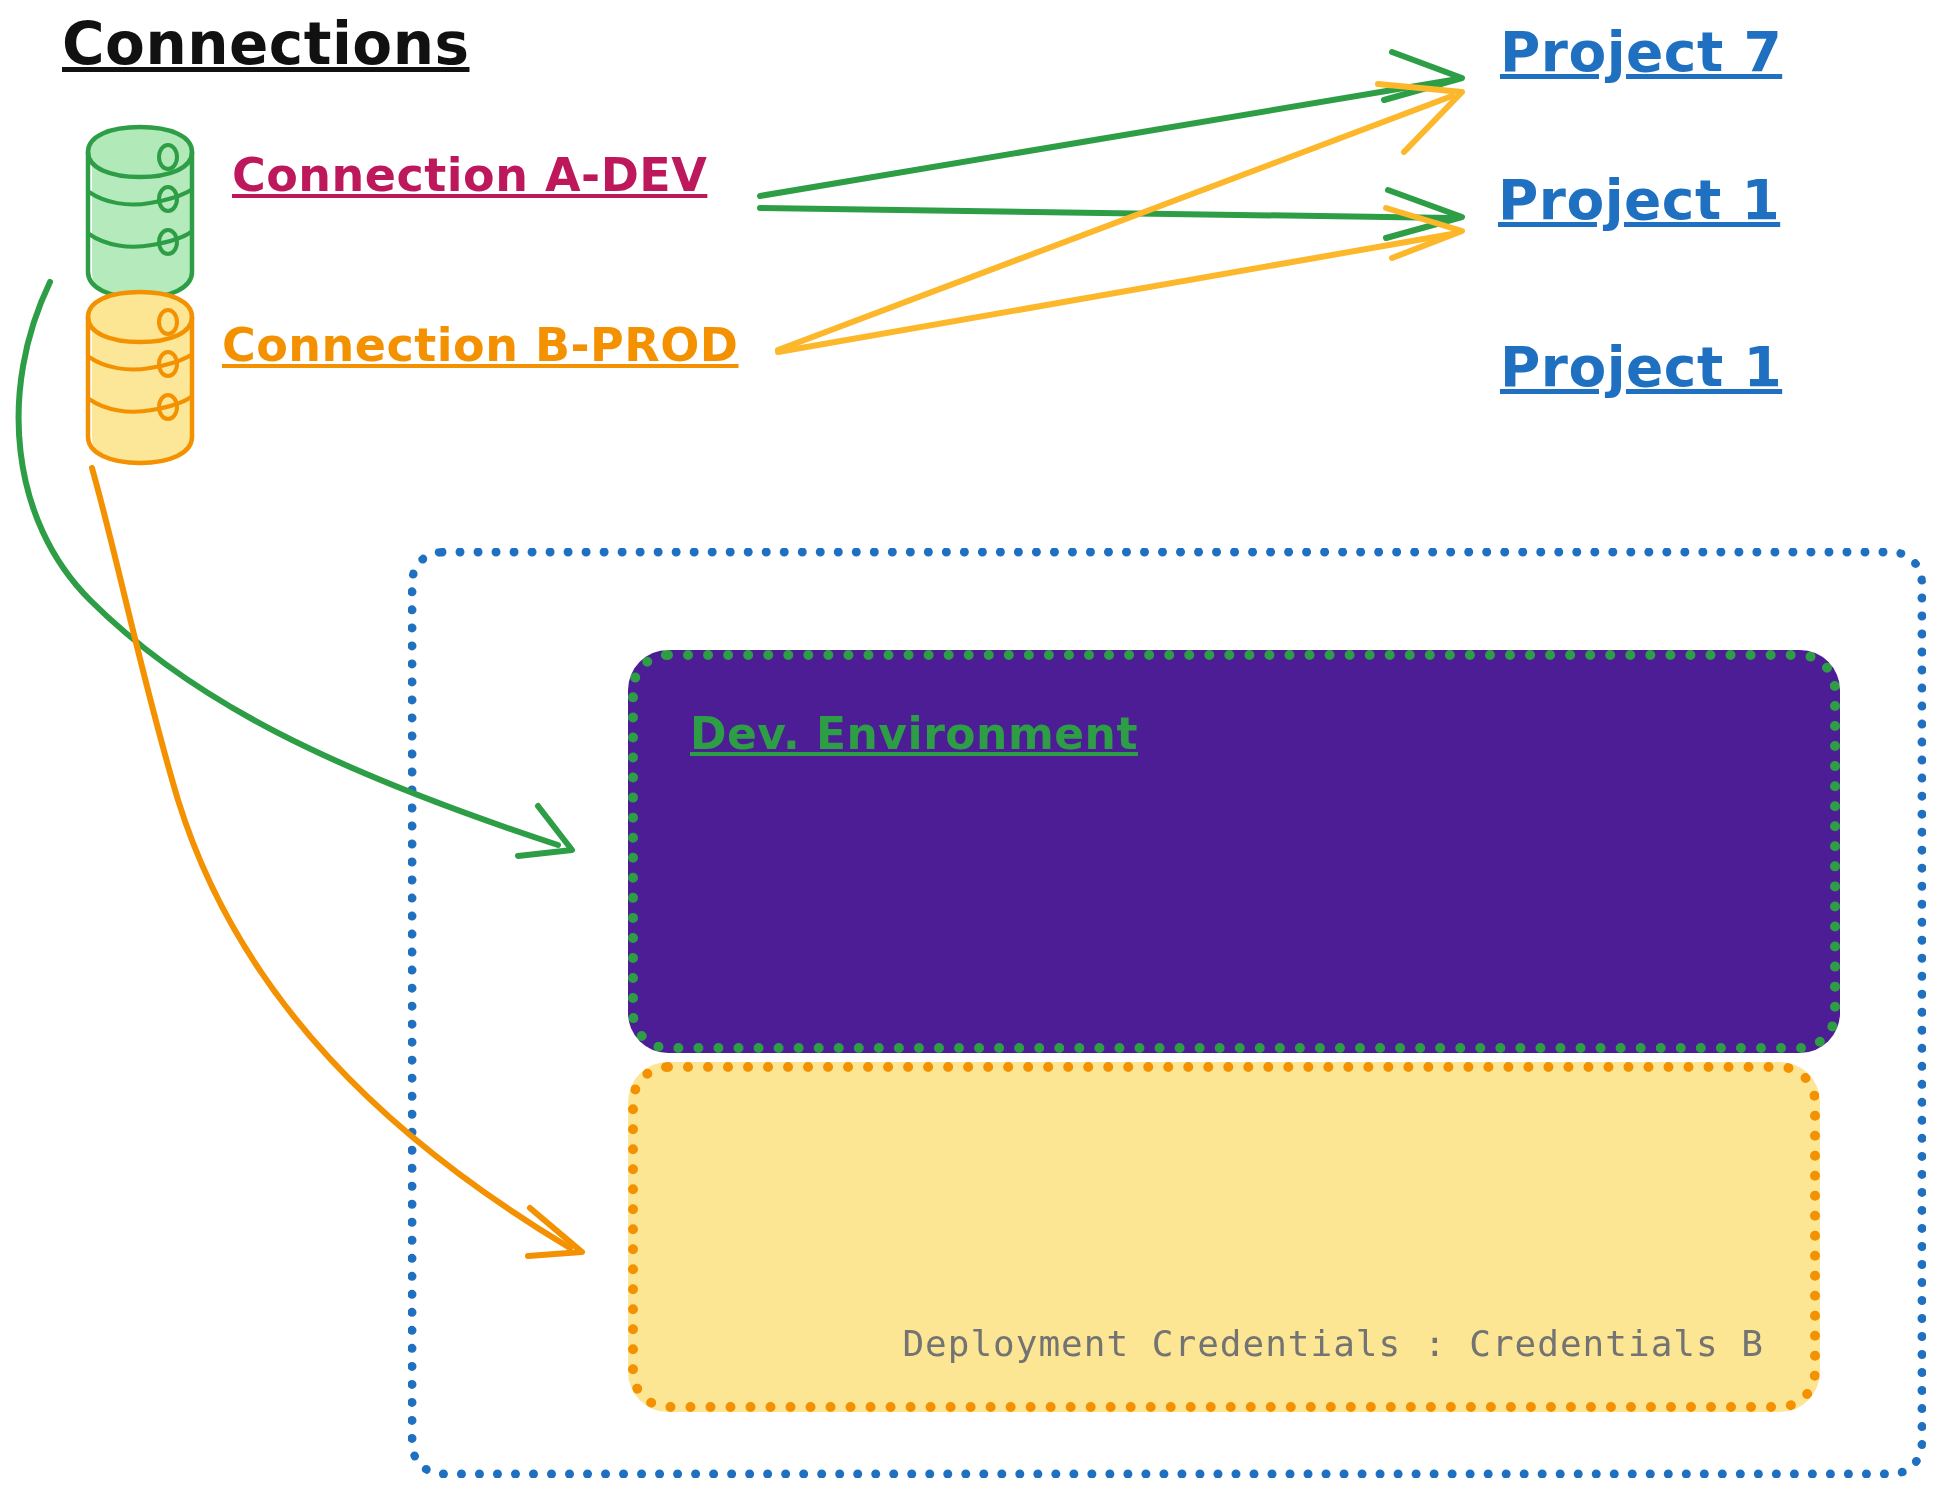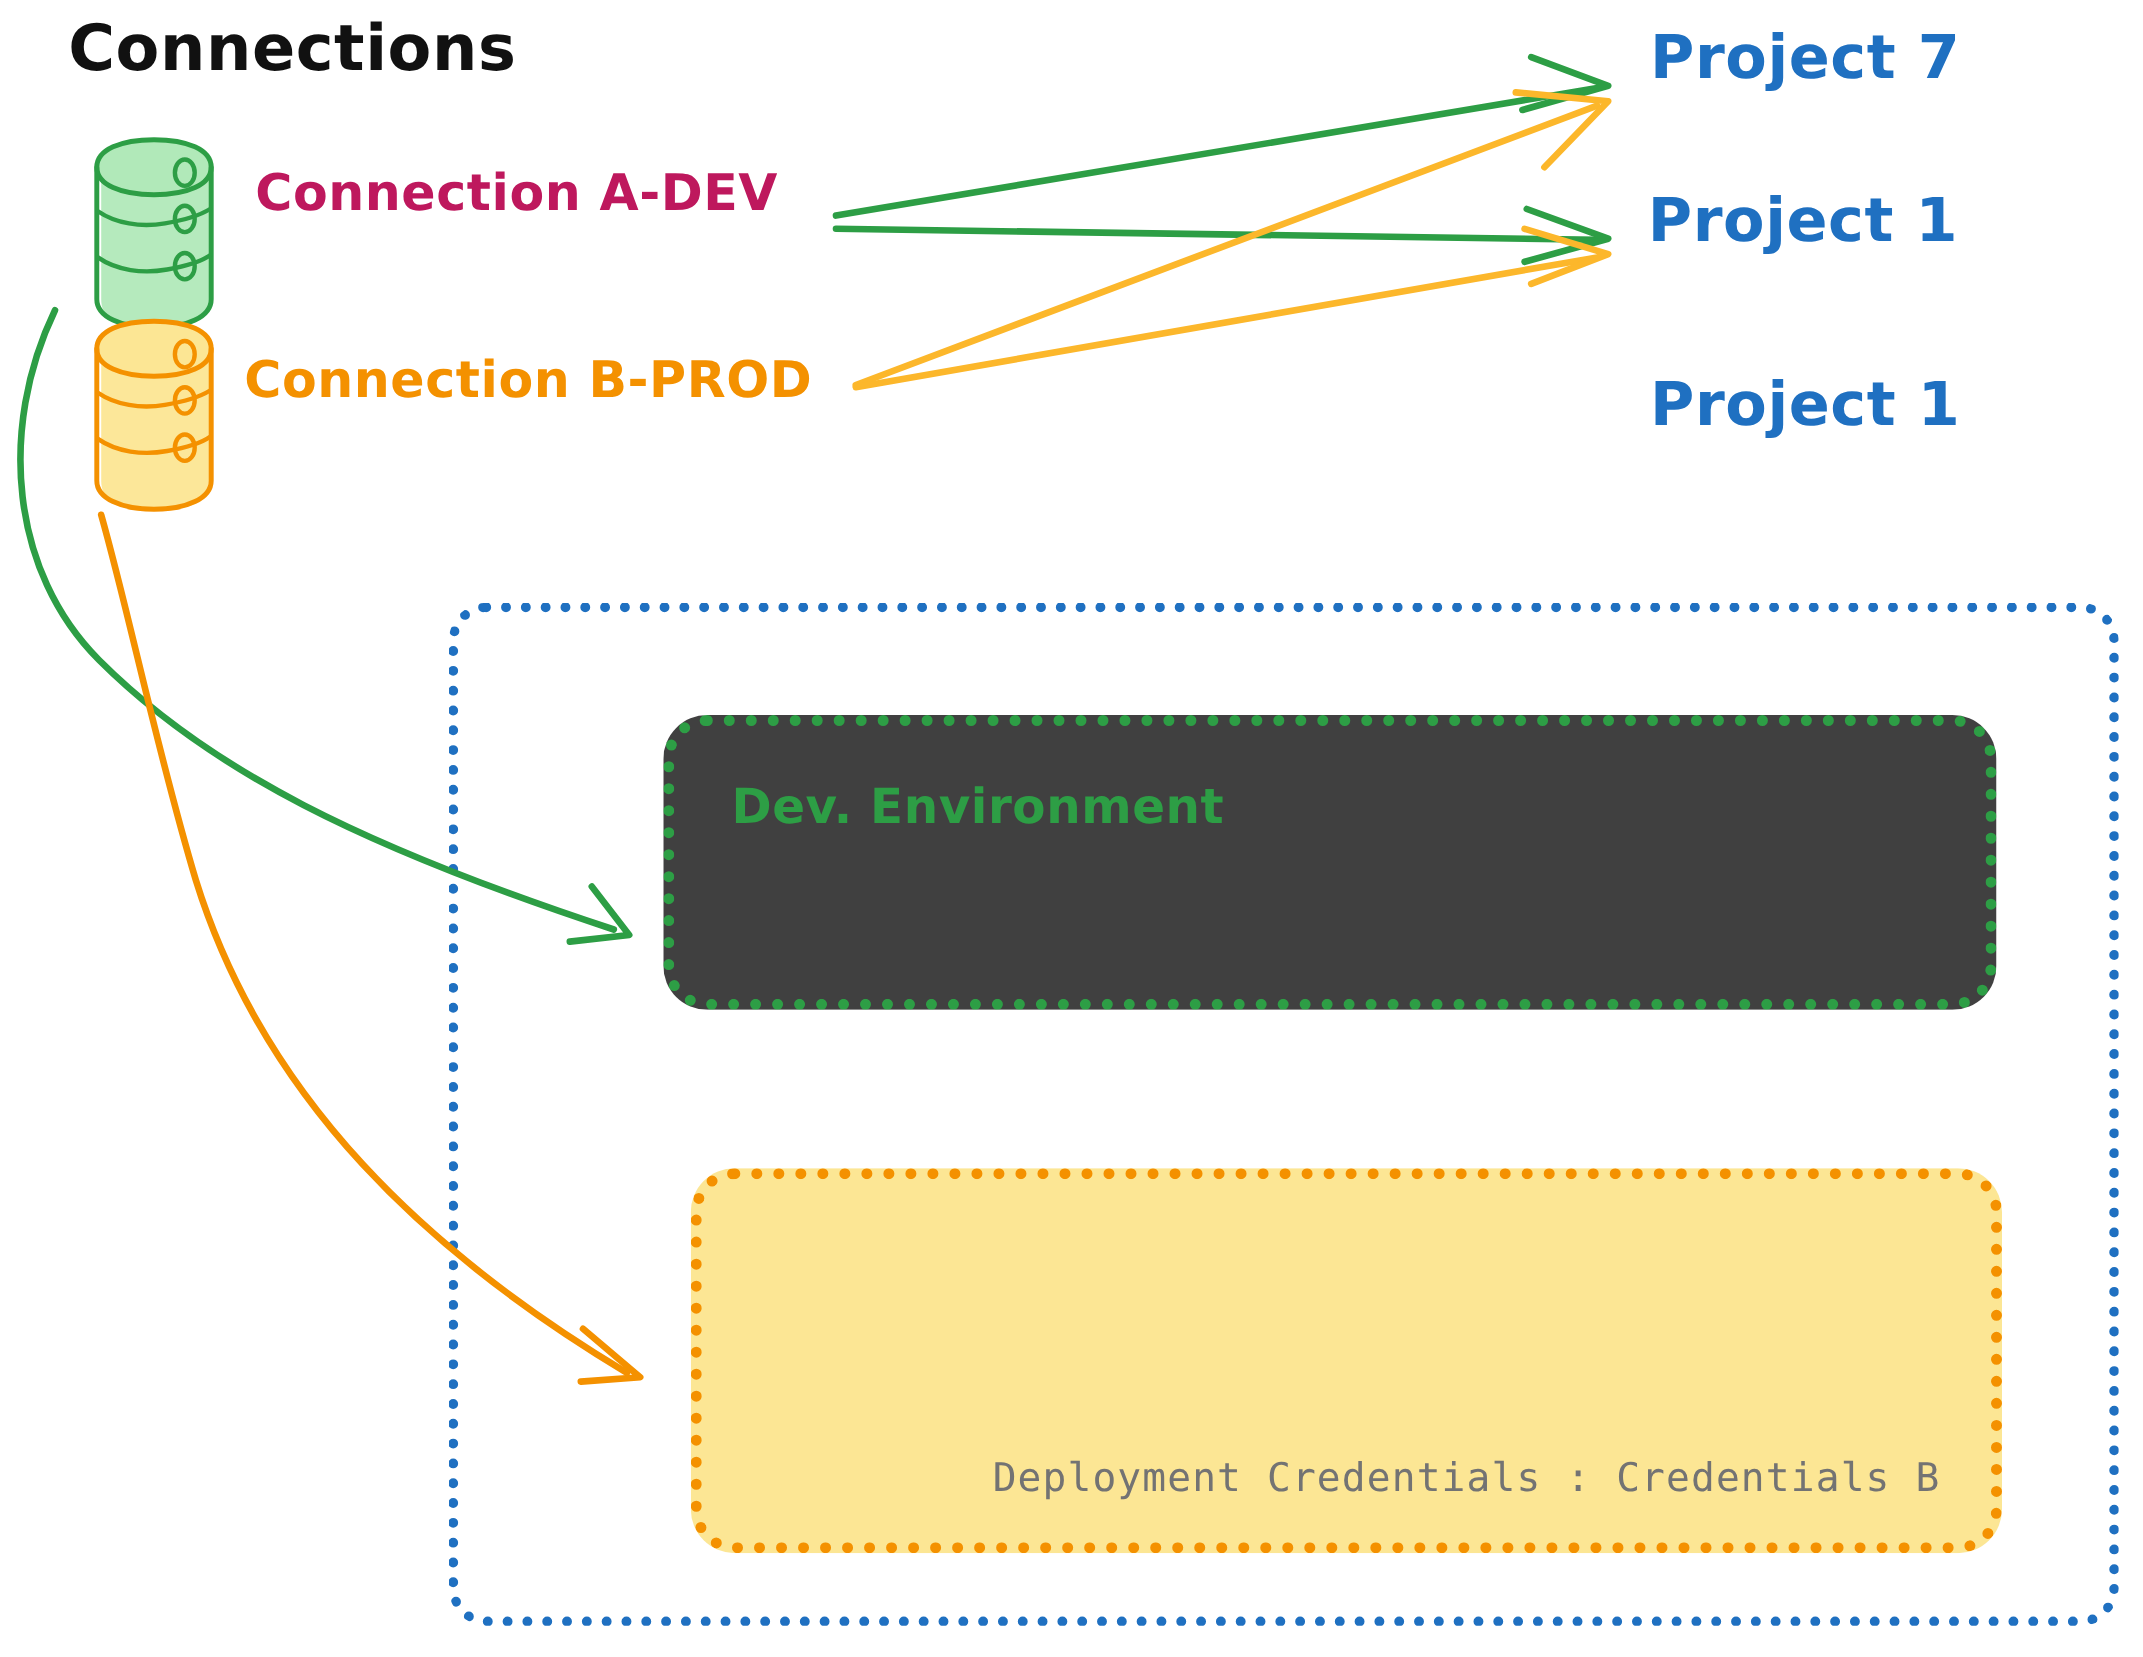--- a/index.html
+++ b/index.html
@@ -12,20 +12,21 @@
     width: 1948px;
     height: 1506px;
     background: #ffffff;
     overflow: hidden;
     font-family: "DejaVu Sans", sans-serif;
   }
   .hand {
     font-family: "DejaVu Sans", sans-serif;
     font-weight: 700;
     letter-spacing: 0.5px;
+    text-decoration: underline;
   }
   .mono {
     font-family: "DejaVu Sans Mono", monospace;
     font-weight: 400;
   }
   .abs { position: absolute; }
 
   
   #title {
     left: 62px;
@@ -62,25 +63,25 @@
     border: 9px dotted #1f70c1;
     border-radius: 34px;
     box-sizing: border-box;
     background: transparent;
   }
   .env-box {
     box-sizing: border-box;
     border-radius: 40px;
   }
   #dev-env-box {
-    left: 603px;
+    left: 628px;
     top: 650px;
     width: 1212px;
-    height: 268px;
-    background: #404040;
+    height: 403px;
+    background: #4c1d95;
     border: 10px dotted #2d9e45;
   }
   #prod-env-box {
     left: 628px;
     top: 1062px;
     width: 1192px;
     height: 350px;
     background: #fce694;
     border: 10px dotted #f49100;
   }

